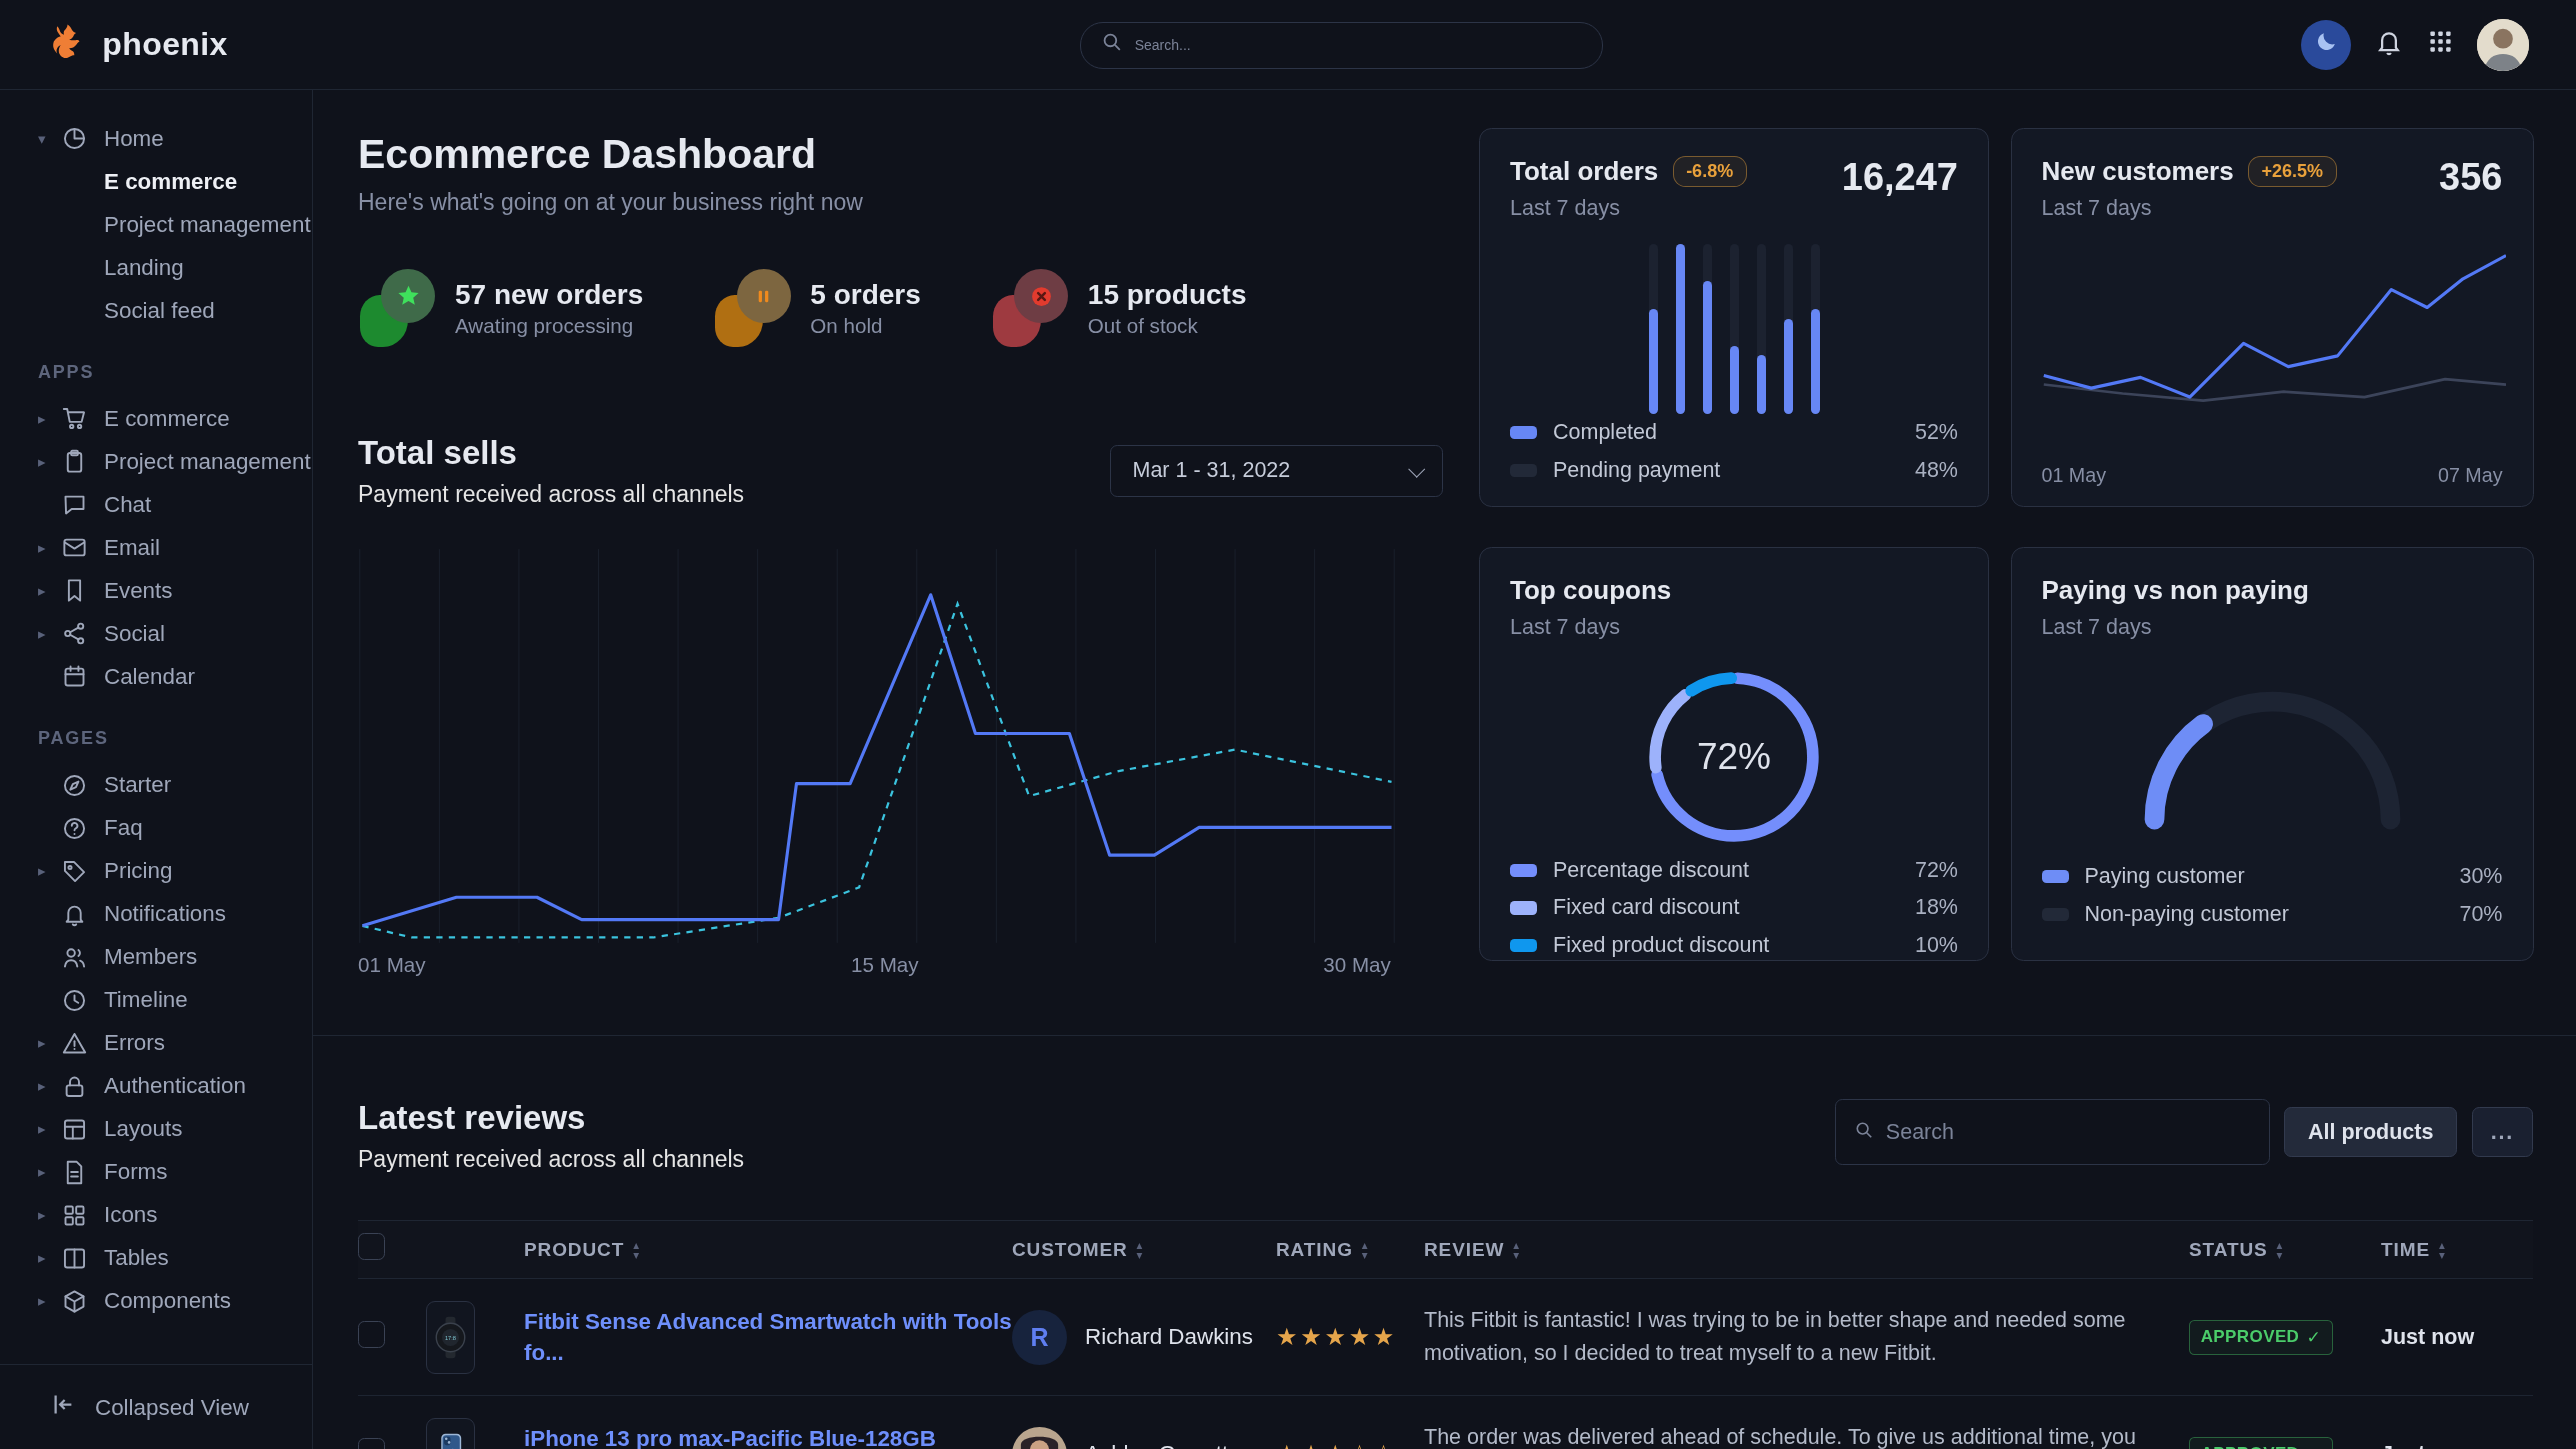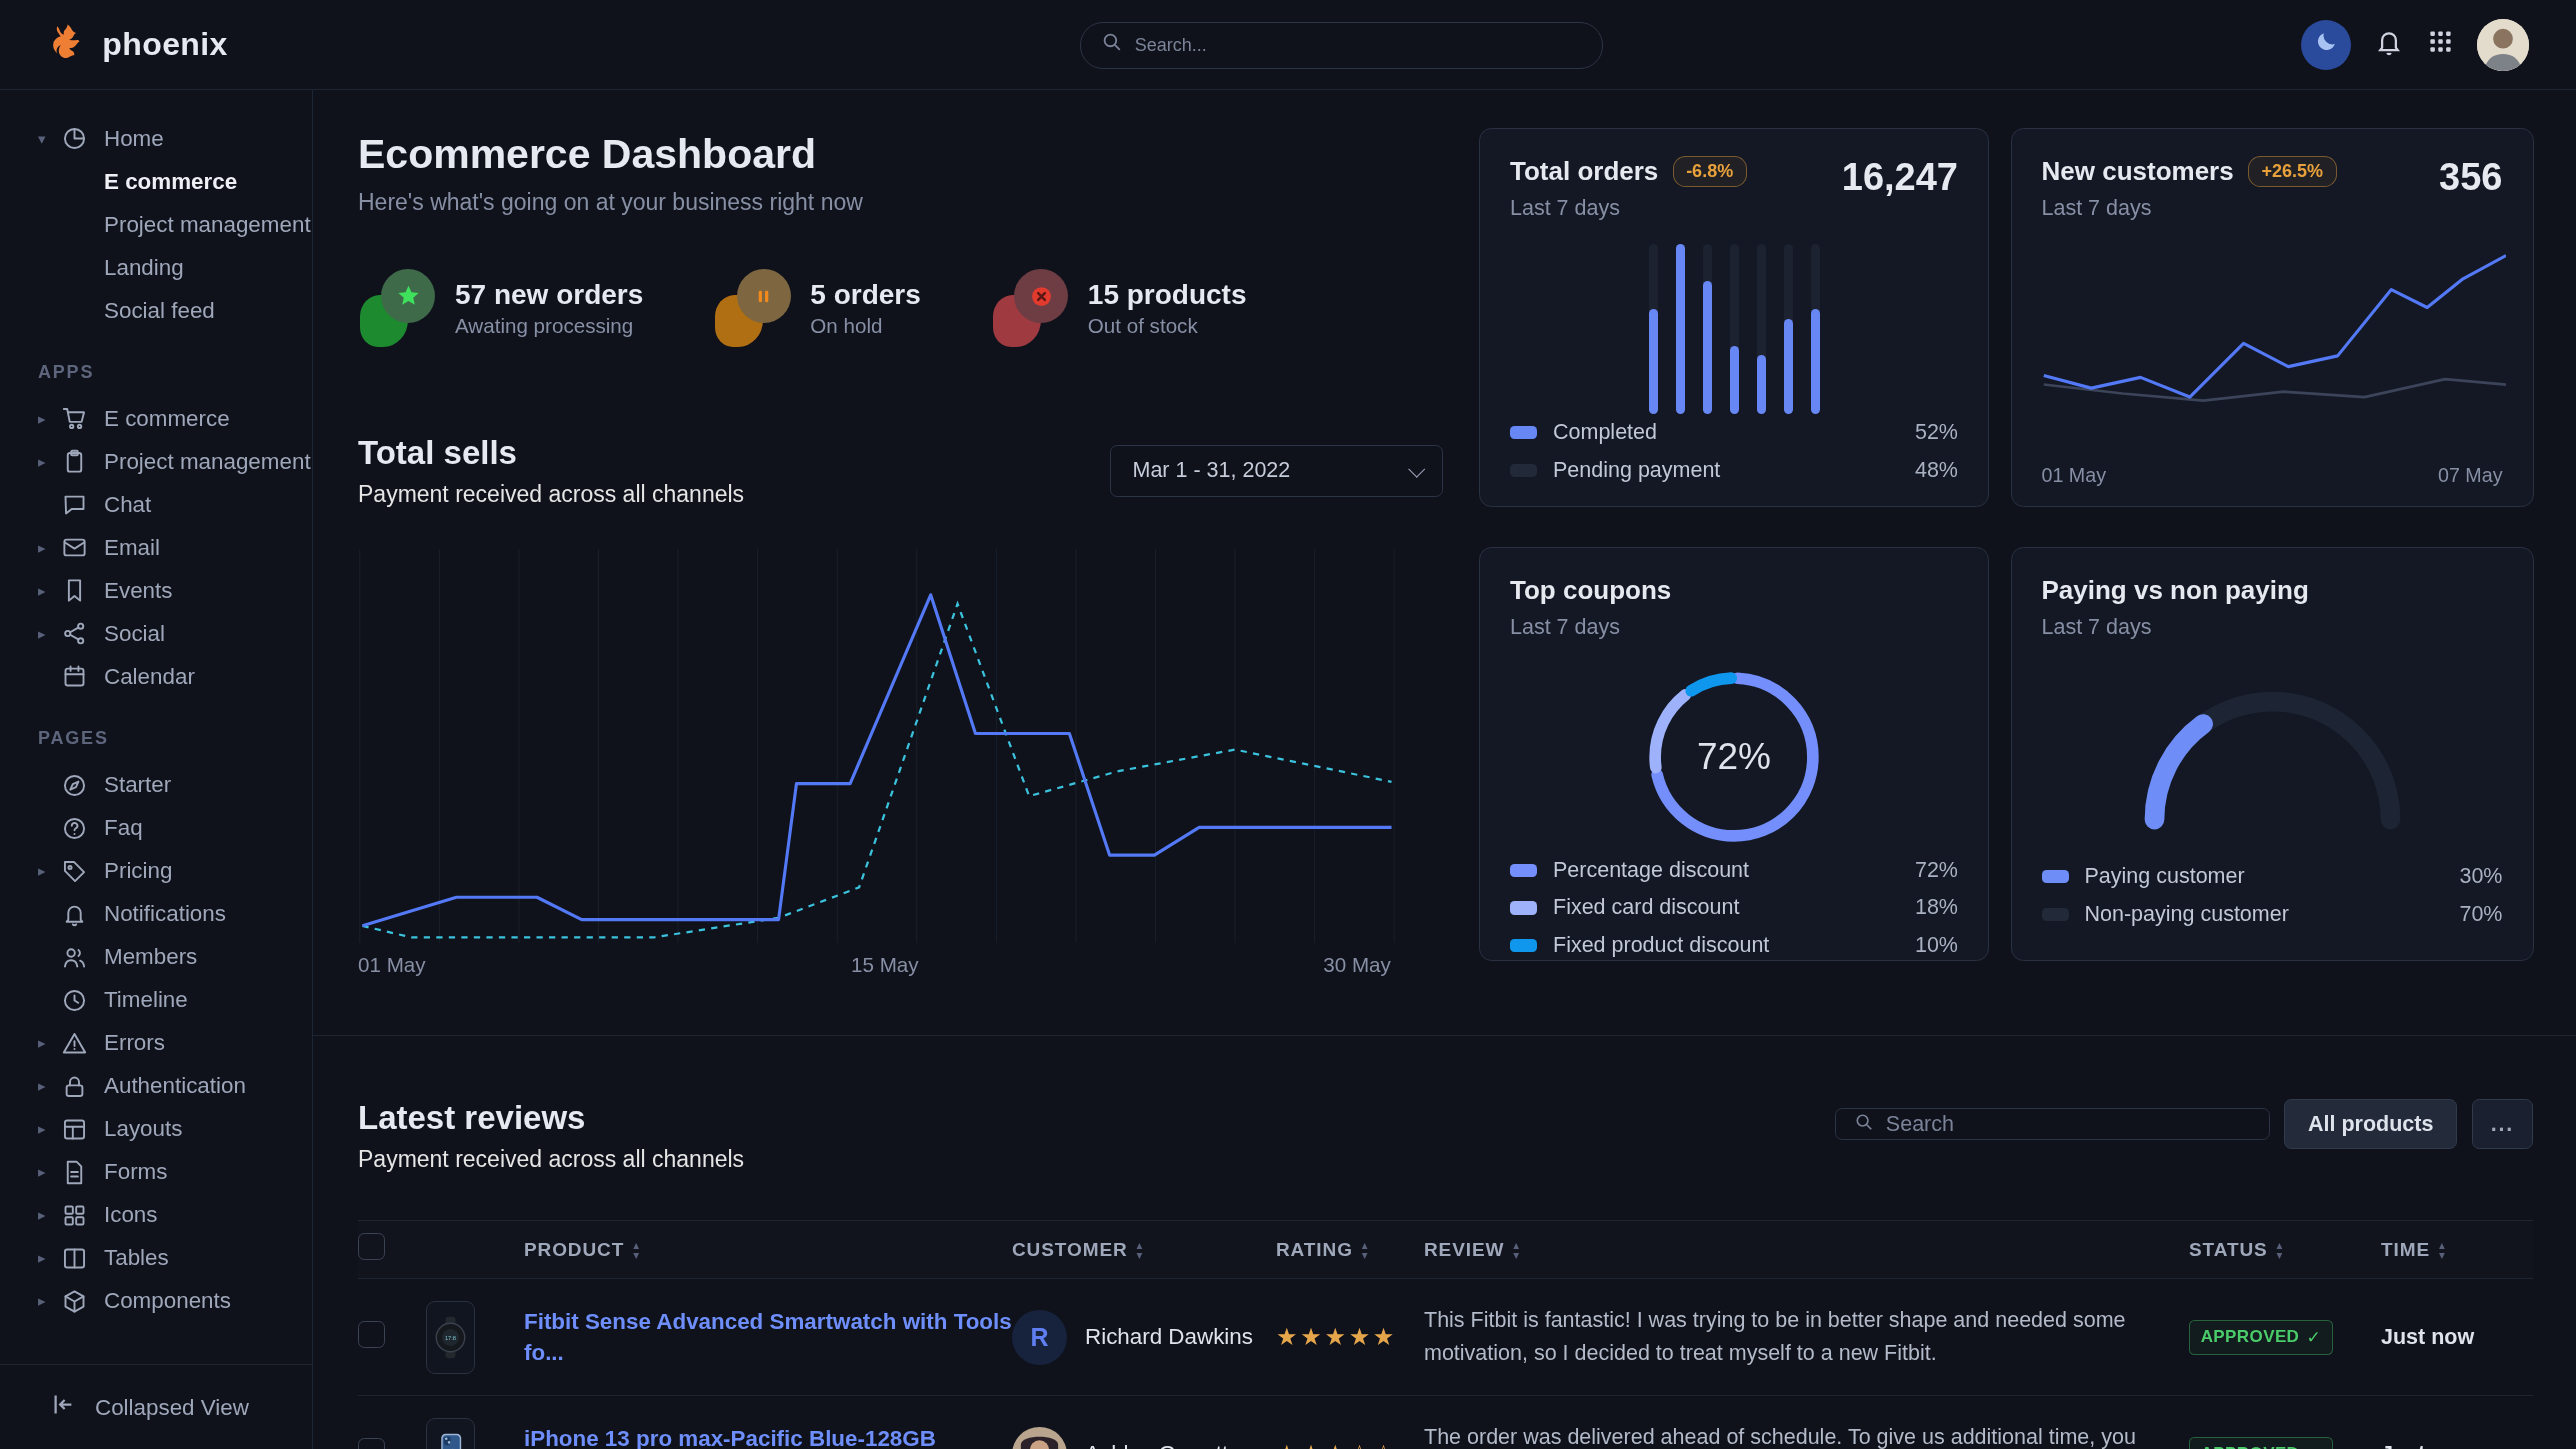--- a/index.html
+++ b/index.html
@@ -9,21 +9,21 @@
     font-family:"Liberation Sans","DejaVu Sans",sans-serif;
     font-size:21.5px;
   }
   
   .navbar { position:fixed; top:0; left:0; width:2576px; height:90px;
     display:flex; align-items:center; padding:0 47px; border-bottom:0.9px solid #1f2633; background:#0f121b; z-index:10;}
   .brand { display:flex; align-items:center; gap:14.3px; }
   .brand-text { font-size:32px; font-weight:700; color:#e6e9f0; letter-spacing:0.4px; }
   .nav-search { position:absolute; left:1080px; top:21.5px; width:523px; height:47px;
     border:0.9px solid #2c3447; border-radius:23px; display:flex; align-items:center; padding:0 19.7px; gap:12.5px; background:transparent;}
-  .nav-search input { background:transparent; border:none; outline:none; color:#15803d; font-size:18px; width:100%; font-family:inherit;}
+  .nav-search input { background:transparent; border:none; outline:none; color:#15803d; font-size:14px; width:100%; font-family:inherit;}
   .nav-search input::placeholder { color:#7b8398; }
   .nav-right { margin-left:auto; display:flex; align-items:center; gap:23px; }
   .moon-btn { width:50px; height:50px; border-radius:50%; background:#2a4a9b; display:flex; align-items:center; justify-content:center; cursor:pointer;}
   .icon-btn { color:#cfd4e0; display:flex; align-items:center; justify-content:center; }
   .avatar { width:52px; height:52px; border-radius:50%; overflow:hidden; background:#d9d2c3;}
   
   .sidebar { position:fixed; top:90px; left:0; width:313px; height:1360px;
     border-right:0.9px solid #1f2633; background:#0f121b; display:flex; flex-direction:column; }
   .side-nav { flex:1; padding:27px 0 0 0; overflow:hidden; }
   .side-label { font-size:18px; font-weight:700; letter-spacing:1.8px; color:#5d657c; padding:30px 0 14.3px 38px; }
@@ -77,21 +77,21 @@
   .lg-val { margin-left:auto; font-size:21.5px; color:#aab1c2;}
   .nc-chart { margin-top:21.5px; }
   .nc-foot { margin-top:auto; display:flex; justify-content:space-between; font-size:19.7px; color:#878fa5;}
   .donut-wrap { position:relative; width:190px; height:190px; margin:21.5px auto 0;}
   .donut-center { position:absolute; inset:0; display:flex; align-items:center; justify-content:center; font-size:37px; color:#dfe3ec;}
   .gauge-wrap { margin:32px auto 0; }
   
   .reviews { margin-top:52px; border-top:0.9px solid #1f2633; padding:63px 43px 0 45px;}
   .rev-head { display:flex; align-items:flex-start;}
   .rev-controls { margin-left:auto; display:flex; gap:14.3px; align-items:center;}
-  .rev-search { width:435px; height:32px; border:0.9px solid #2c3447; border-radius:7.2px; display:flex; align-items:center; gap:12.5px; padding:0 18px;}
+  .rev-search { width:435px; height:66px; border:0.9px solid #2c3447; border-radius:7.2px; display:flex; align-items:center; gap:12.5px; padding:0 18px;}
   .rev-search input { background:transparent; border:none; outline:none; color:#c6ccda; font-size:21.5px; width:100%; font-family:inherit;}
   .rev-search input::placeholder { color:#7b8398;}
   .btn { height:50px; border:0.9px solid #323a4e; background:#232a3a; color:#dfe3ec; border-radius:7.2px; font-size:21.5px; font-weight:600; padding:0 23px; display:flex; align-items:center; cursor:pointer; font-family:inherit;}
   .btn.small { padding:0 18px; background:#1a2030; color:#9fa7ba; letter-spacing:1.8px;}
   .rev-table { margin-top:47px; }
   .t-grid { display:grid; grid-template-columns:68px 98px 488px 264px 148px minmax(0,1fr) 192px 152px; align-items:center;}
   .t-head { height:59px; border-top:0.9px solid #1f2633; border-bottom:0.9px solid #1f2633; background:rgba(255,255,255,.012);}
   .th { font-size:19px; font-weight:700; letter-spacing:0.9px; color:#9fa7ba; display:flex; align-items:center; gap:9px;}
   .sort { display:inline-flex; flex-direction:column; font-size:11.6px; line-height:9.8px; color:#59617a;}
   .t-row { height:117px; border-bottom:0.9px solid #1d2431;}

